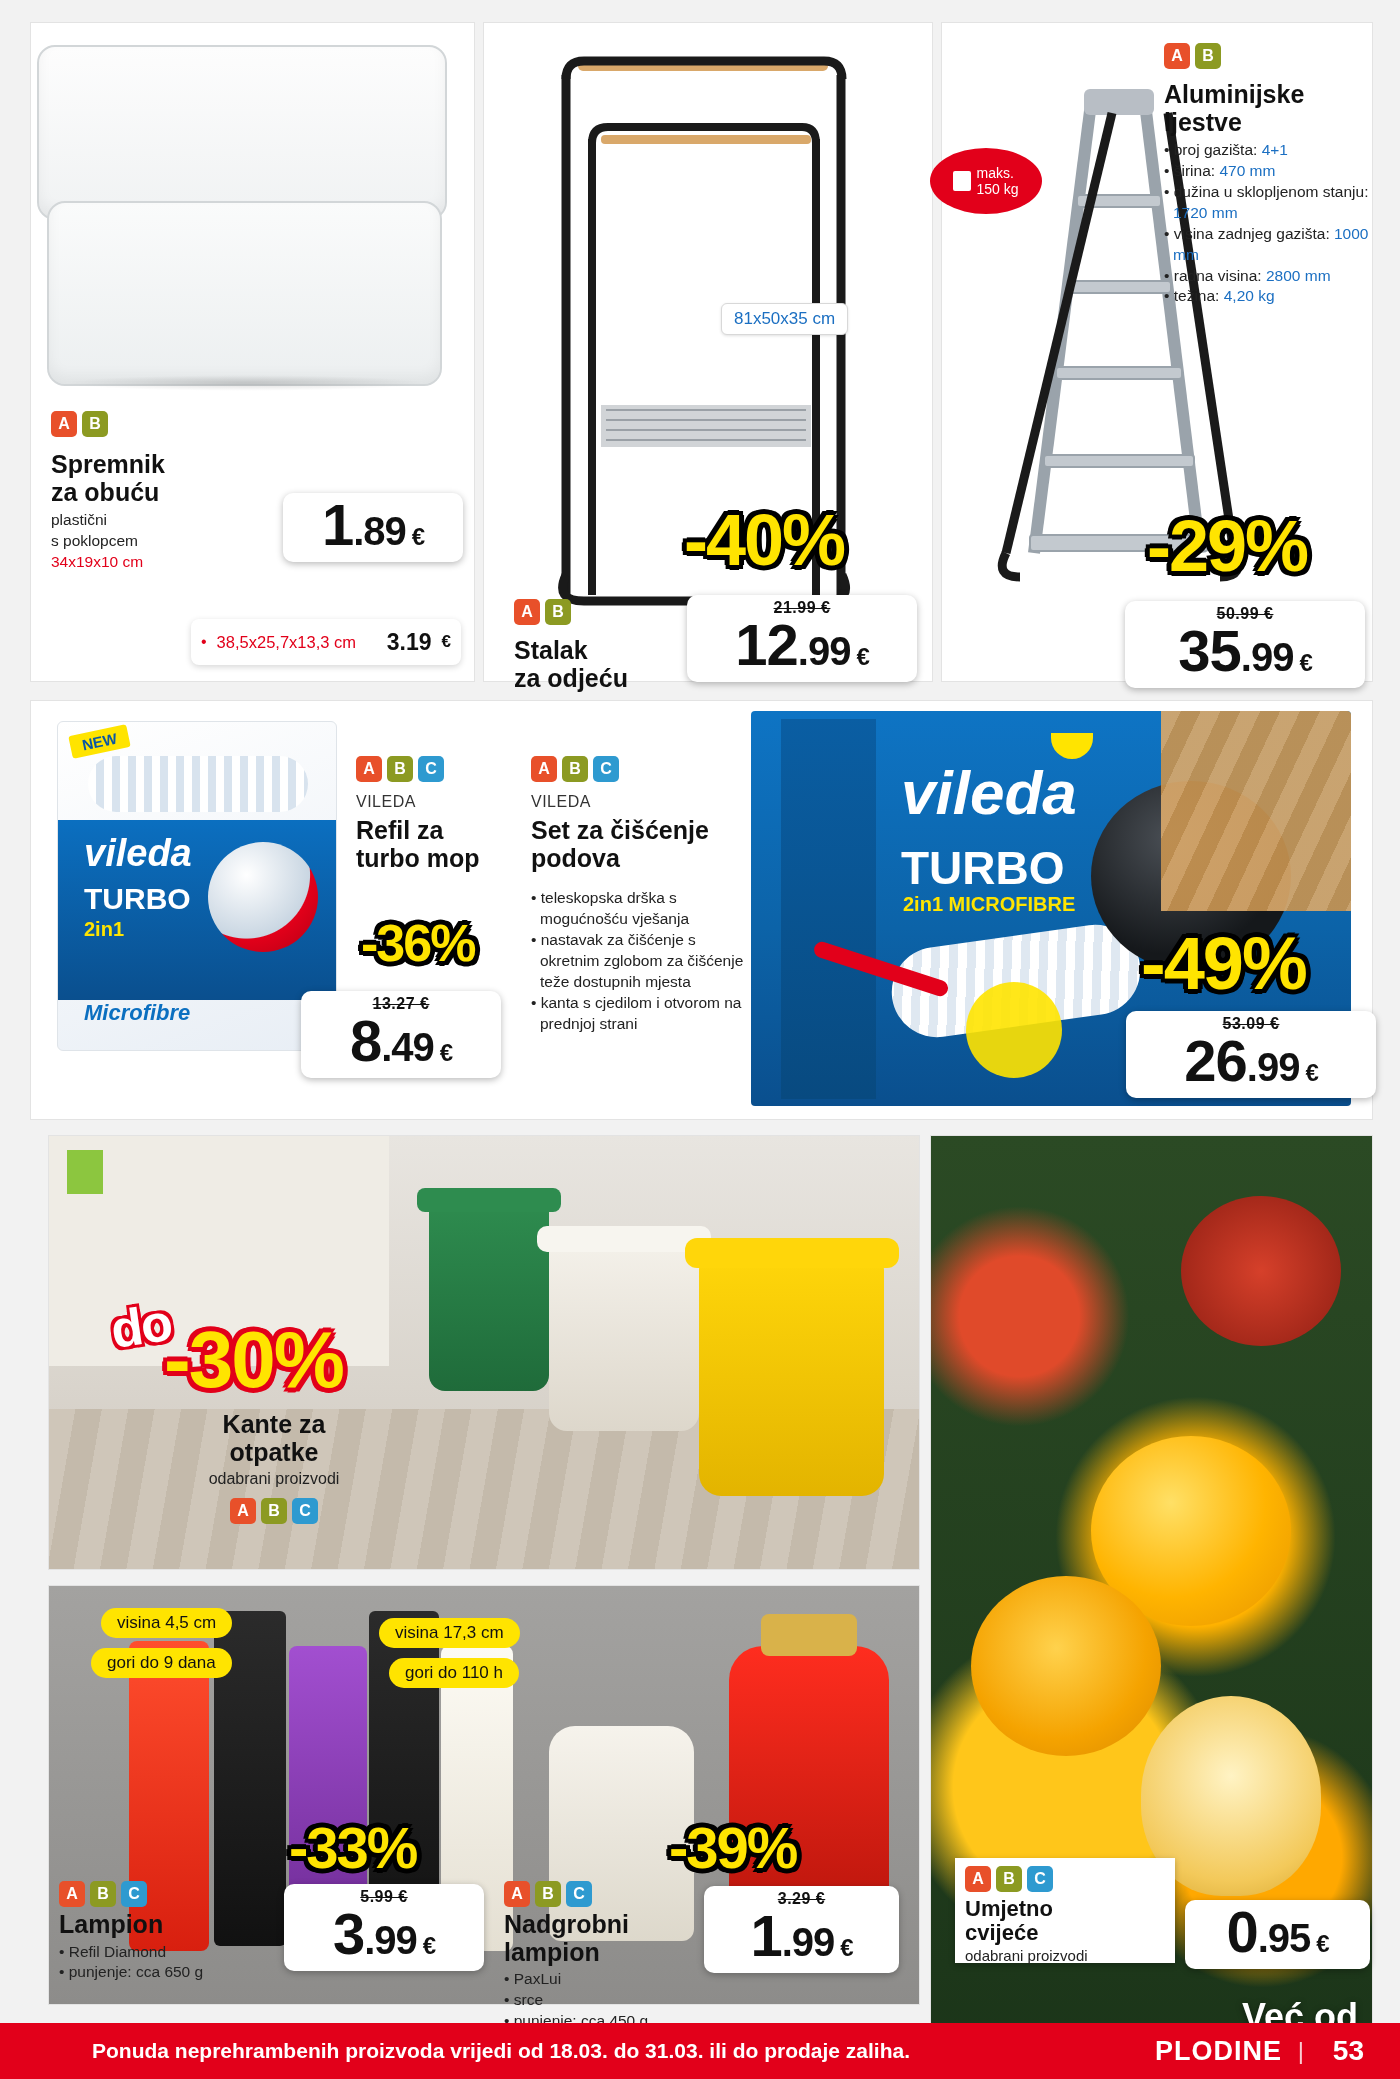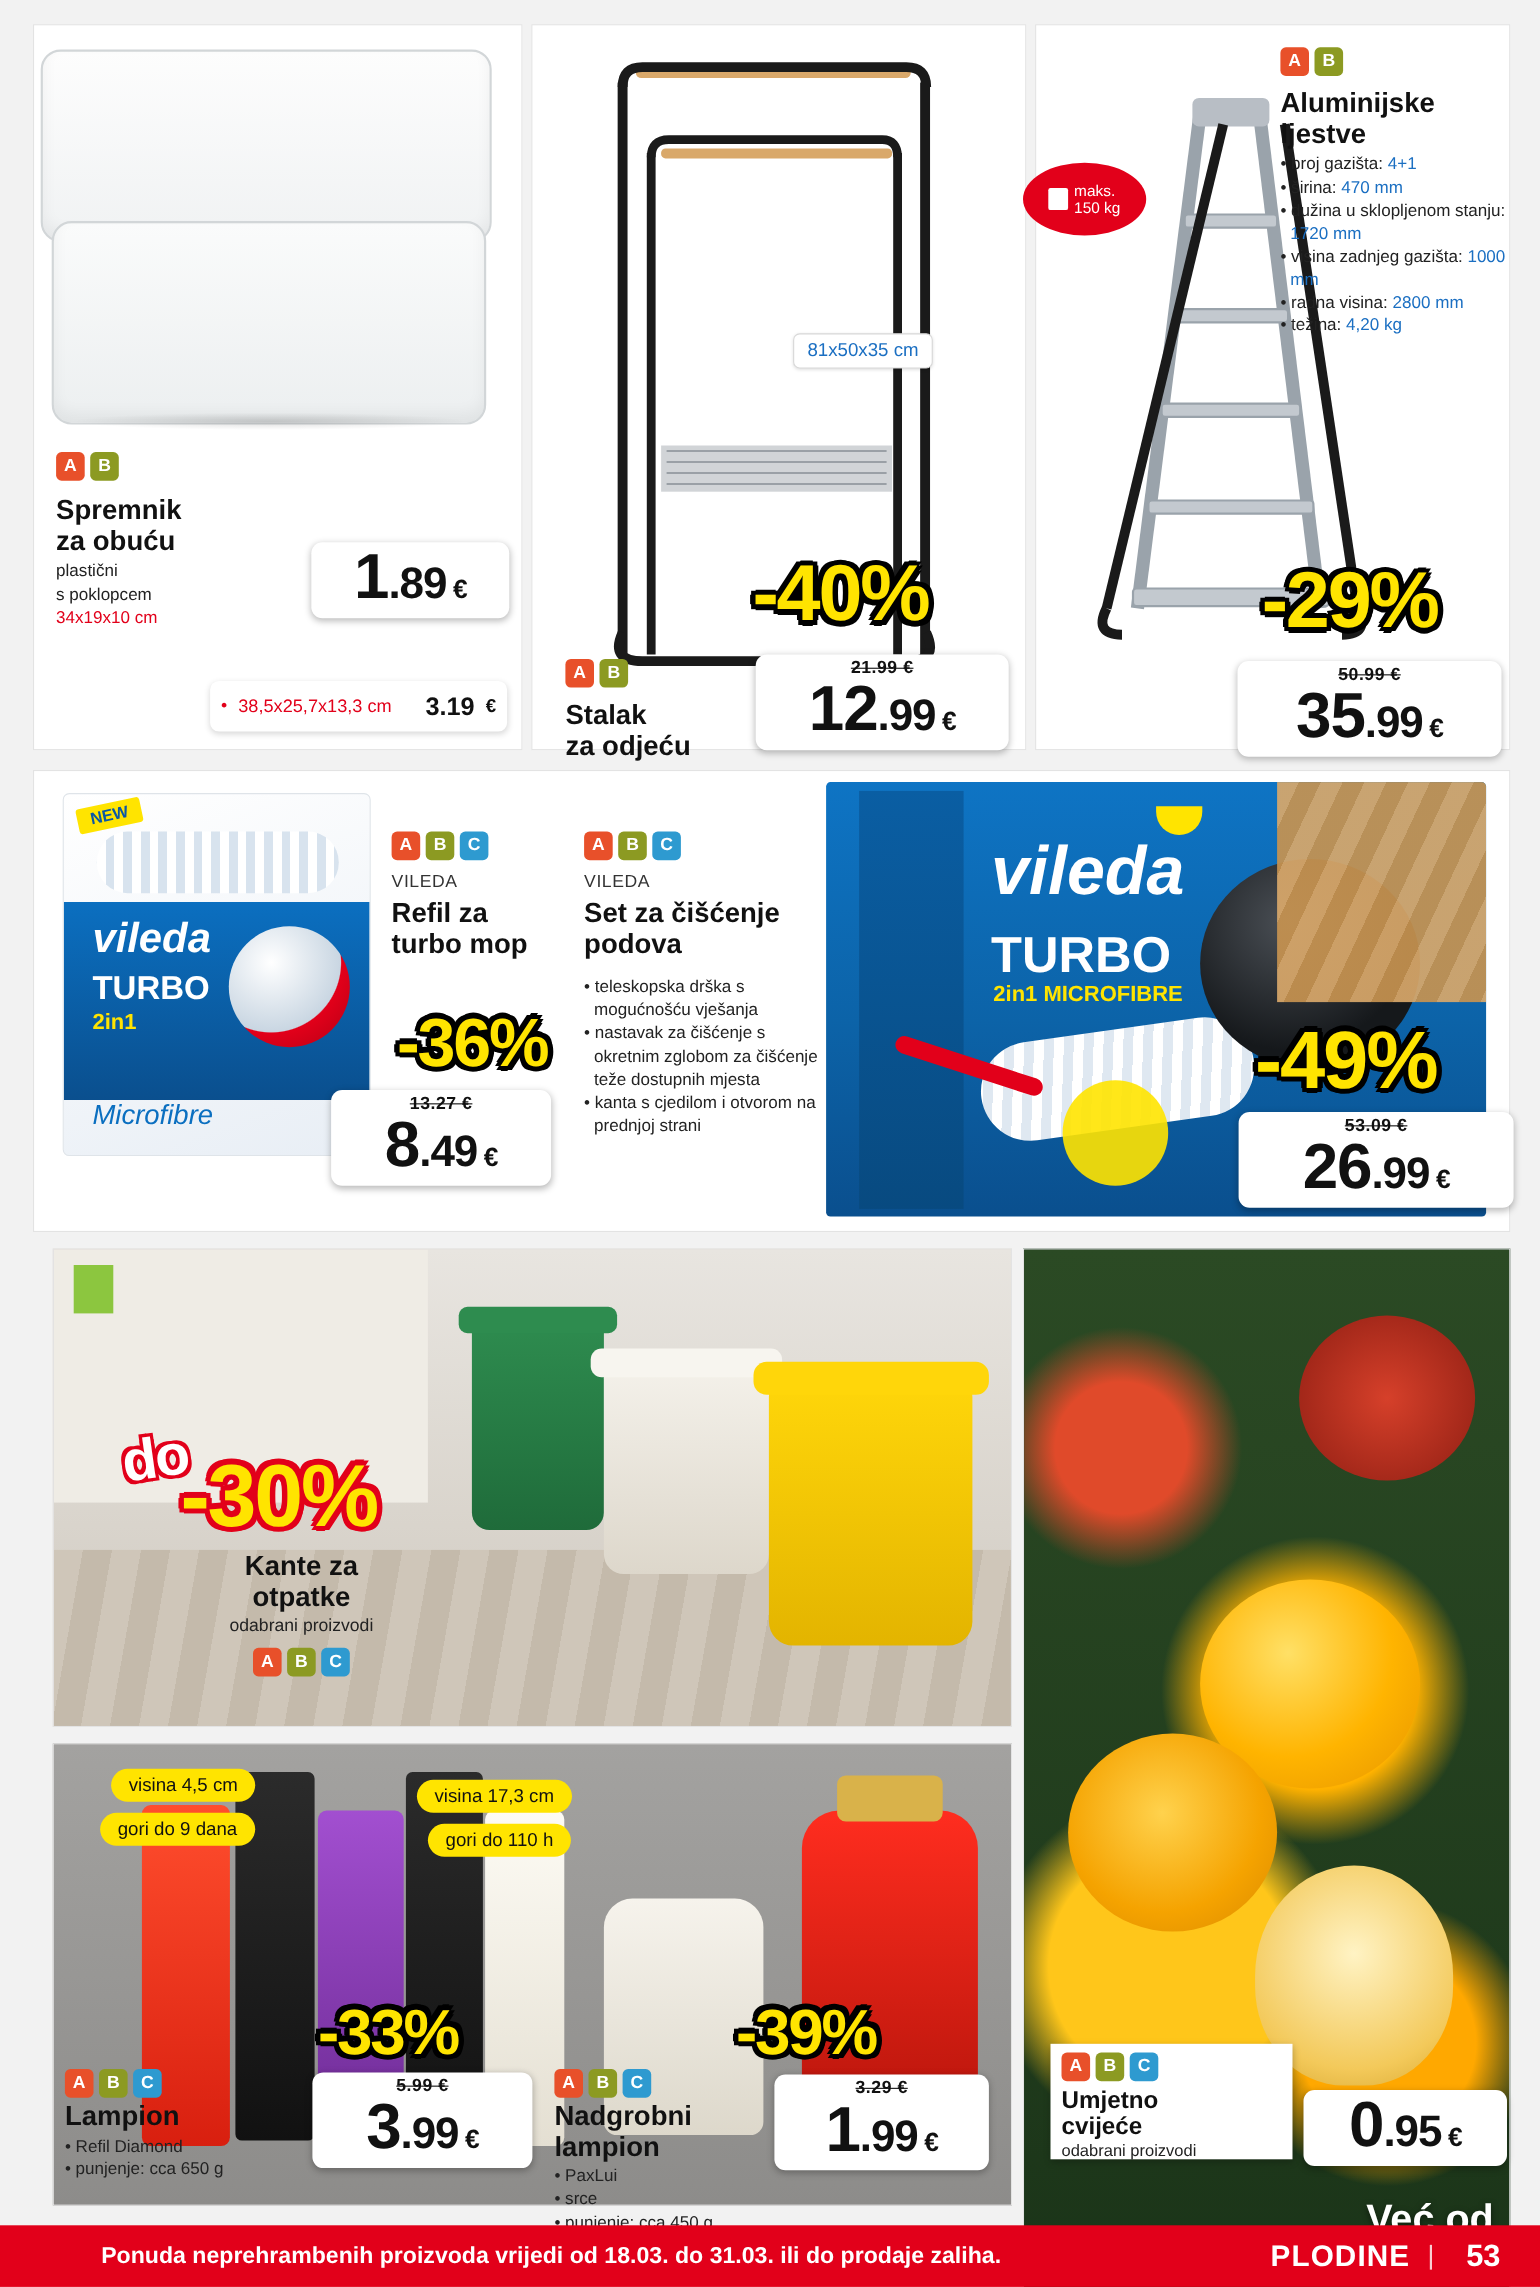--- a/index.html
+++ b/index.html
@@ -260,36 +260,36 @@
   <div class="panel" style="left:30px; top:700px; width:1343px; height:420px;">
 
     <div style="position:absolute; left:26px; top:20px; width:280px; height:330px; background:linear-gradient(160deg,#ffffff,#e8eef5); border:1px solid #dfe4e9; border-radius:6px; overflow:hidden;">
       <div style="position:absolute; left:12px; top:8px; background:#ffe400; color:#0a57a5; font-weight:bold; font-size:15px; padding:3px 12px; transform:rotate(-12deg); border-radius:3px;"><span>NEW</span></div>
       <div style="position:absolute; left:30px; top:34px; width:220px; height:56px; background:repeating-linear-gradient(90deg,#fff 0 8px,#d8e3ee 8px 16px); border-radius:28px;"></div>
       <div style="position:absolute; left:0; top:98px; width:100%; height:180px; background:linear-gradient(180deg,#0b6fc0,#0a4f8e);"></div>
       <div style="position:absolute; left:26px; top:110px; color:#fff; font-size:38px; font-weight:bold; font-style:italic;"><span>vileda</span></div>
       <div style="position:absolute; left:26px; top:160px; color:#fff; font-size:30px; font-weight:bold;"><span>TURBO</span></div>
       <div style="position:absolute; left:26px; top:196px; color:#ffe400; font-size:20px; font-weight:bold;"><span>2in1</span></div>
       <div style="position:absolute; right:18px; top:120px; width:110px; height:110px; border-radius:50%; background:radial-gradient(circle at 35% 30%,#ffffff,#c9d6e2 60%,#e2001a 61%,#b30014);"></div>
-      <div style="position:absolute; left:26px; top:278px; color:#0b6fc0; font-size:25px; font-style:italic; font-weight:normal;"><span>Microfibre</span></div>
+      <div style="position:absolute; left:26px; top:278px; color:#0b6fc0; font-size:22px; font-style:italic; font-weight:bold;"><span>Microfibre</span></div>
     </div>
 
     <div class="cat" style="position:absolute; left:325px; top:55px;">
       <span class="a">A</span>
       <span class="b">B</span>
       <span class="c">C</span>
     </div>
     <div style="position:absolute; left:325px; top:92px; width:180px;">
       <div class="brand">VILEDA</div>
       <div class="ttl">
         <div>Refil za</div>
         <div>turbo mop</div>
       </div>
     </div>
-    <div class="disc" style="left:330px; top:212px; font-size:62px;">
+    <div class="disc" style="left:330px; top:212px; font-size:52px;">
       <span>-36%</span>
     </div>
     <div class="pricebox" style="left:270px; top:290px; width:200px;">
       <div class="old">13.27 €</div>
       <div class="price">
         <span class="int">8</span>
         <span class="dot">.</span>
         <span class="dec">49</span>
         <span class="cur">€</span>
       </div>

